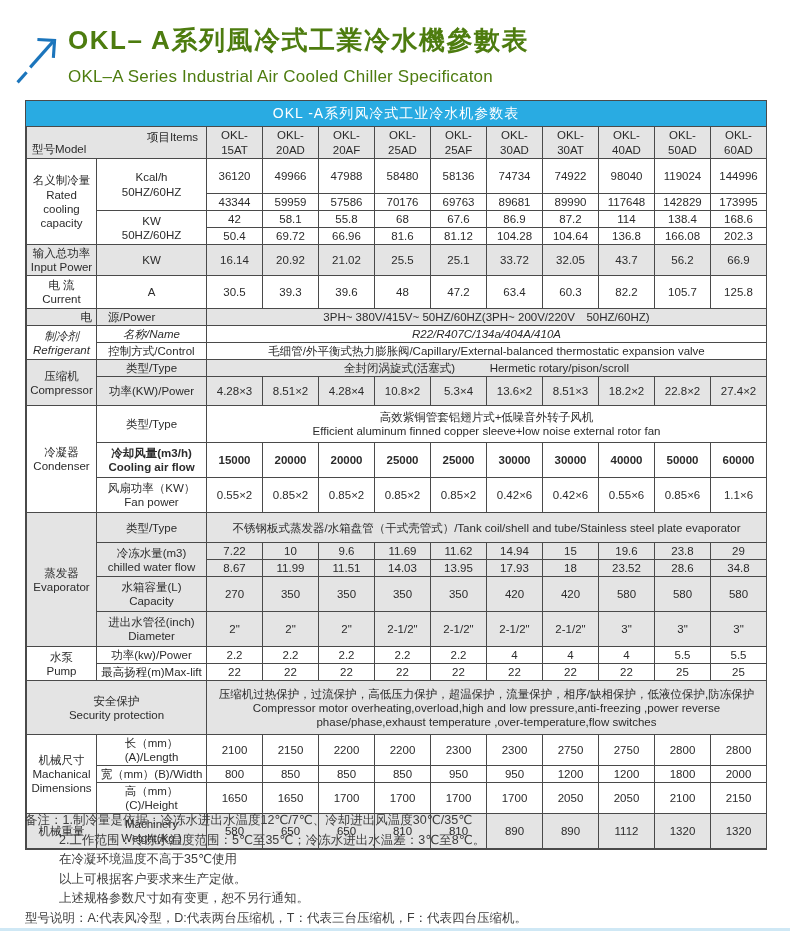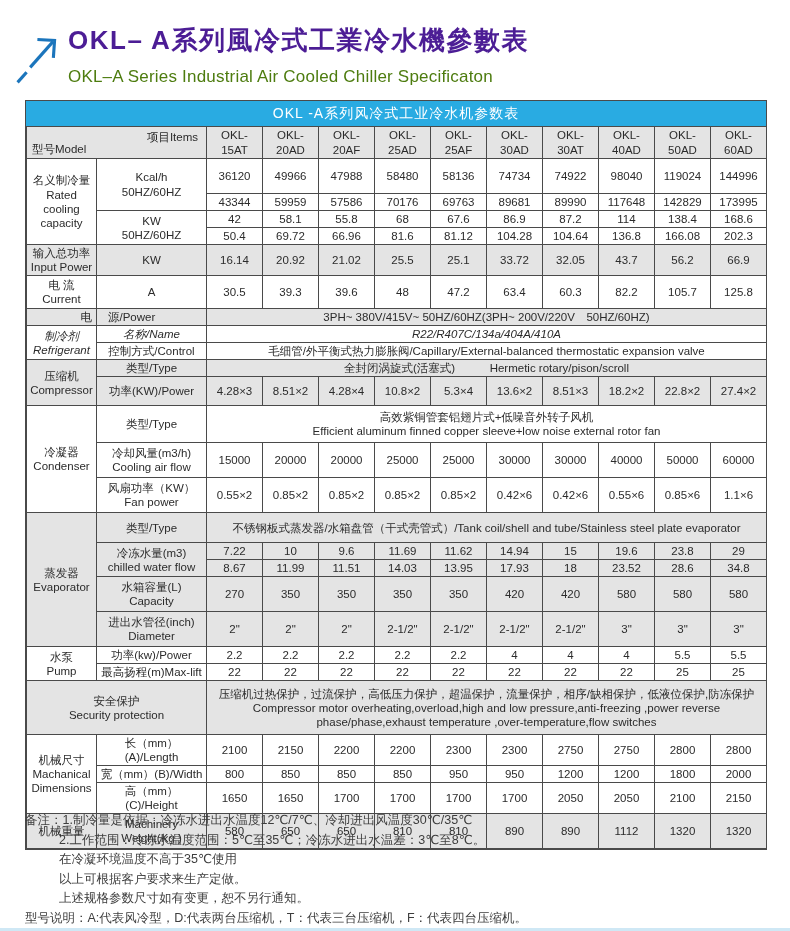--- a/index.html
+++ b/index.html
@@ -5,21 +5,21 @@
   html,body{margin:0;padding:0;}
   body{
     width:790px;height:931px;position:relative;background:#ffffff;
     font-family:"Liberation Sans","DejaVu Sans",sans-serif;color:#2c2c2c;
     overflow:hidden;
   }
   
   .hdr{position:absolute;left:14px;top:26px;display:flex;align-items:flex-start;}
   .logo{width:48px;height:54px;flex:0 0 auto;margin-top:6px;}
   .titles{margin-left:6px;}
-  .title-zh{font-size:26px;font-weight:bold;color:#4c1d95;letter-spacing:1.5px;line-height:1.15;}
+  .title-zh{font-size:26px;font-weight:bold;color:#4d7c0f;letter-spacing:1.5px;line-height:1.15;}
   .title-en{font-size:17px;color:#4d7c0f;margin-top:11px;letter-spacing:.2px;}
   
   .twrap{position:absolute;left:25px;top:100px;width:740px;border:1px solid #4a4a4a;background:#fff;}
   .tcaption{background:#29abe2;color:#fff;text-align:center;font-size:14px;height:25px;line-height:25px;letter-spacing:1px;}
   table{border-collapse:collapse;width:100%;table-layout:fixed;}
   td{
     border:1px solid #4a4a4a;text-align:center;vertical-align:middle;
     font-size:11.5px;line-height:1.22;padding:1px 2px;overflow:hidden;color:#2b2b2b;
   }
   tr.gray td{background:#e4e4e4;}
@@ -201,21 +201,21 @@
           <td>8.51×3</td>
           <td>18.2×2</td>
           <td>22.8×2</td>
           <td>27.4×2</td>
         </tr>
         <tr style="height: 37px;">
           <td rowspan="3">冷凝器<br>Condenser</td>
           <td>类型/Type</td>
           <td colspan="10">高效紫铜管套铝翅片式+低噪音外转子风机<br>Efficient aluminum finned copper sleeve+low noise external rotor fan</td>
         </tr>
-        <tr style="height: 35px;">
+        <tr style="height: 35px; font-weight: bold;">
           <td>冷却风量(m3/h)<br>Cooling air flow</td>
           <td>15000</td>
           <td>20000</td>
           <td>20000</td>
           <td>25000</td>
           <td>25000</td>
           <td>30000</td>
           <td>30000</td>
           <td>40000</td>
           <td>50000</td>

